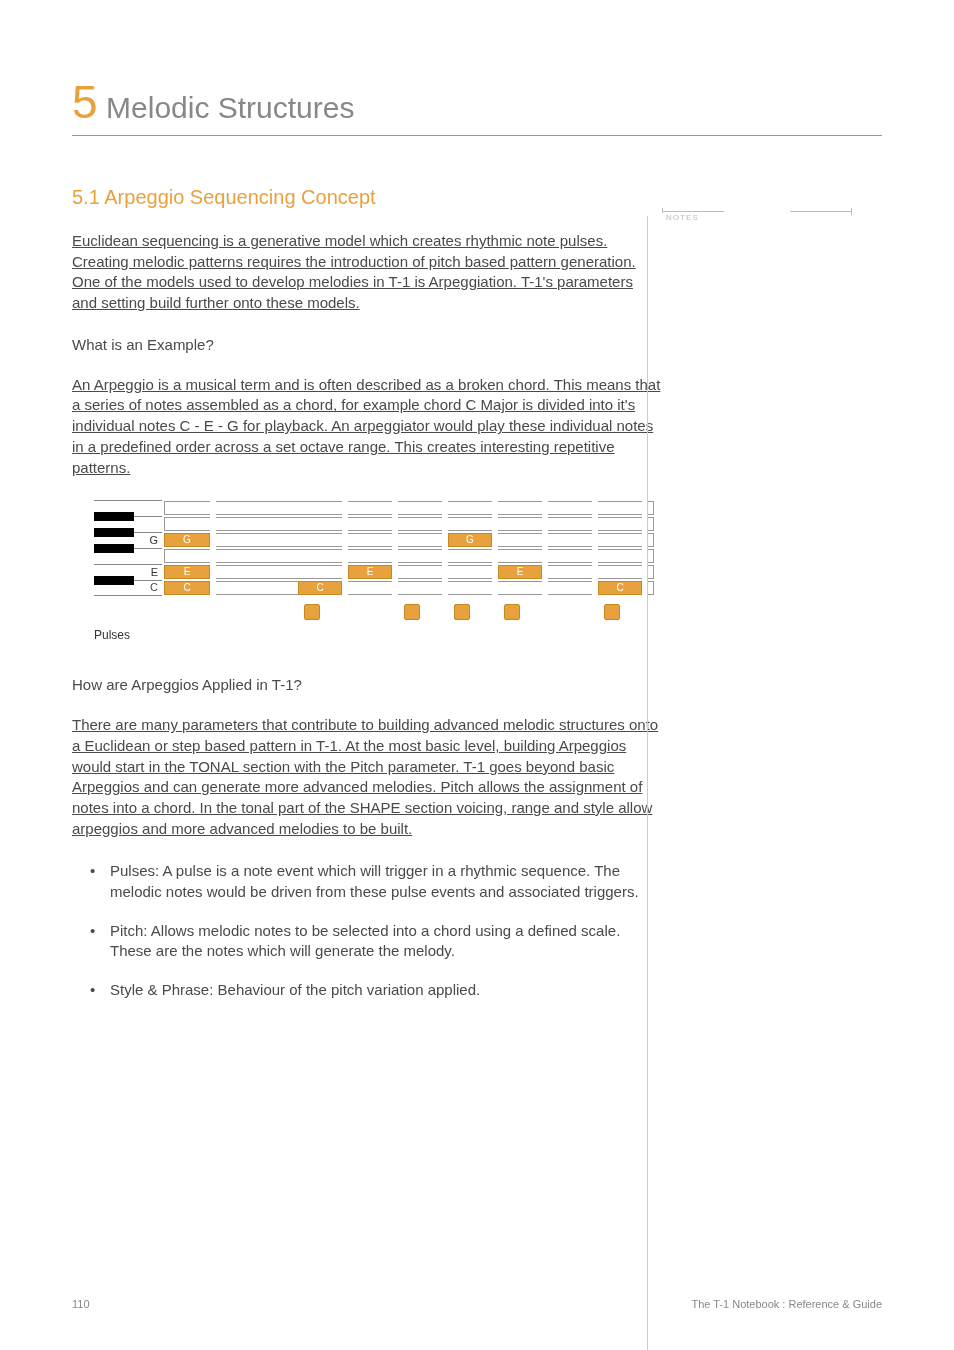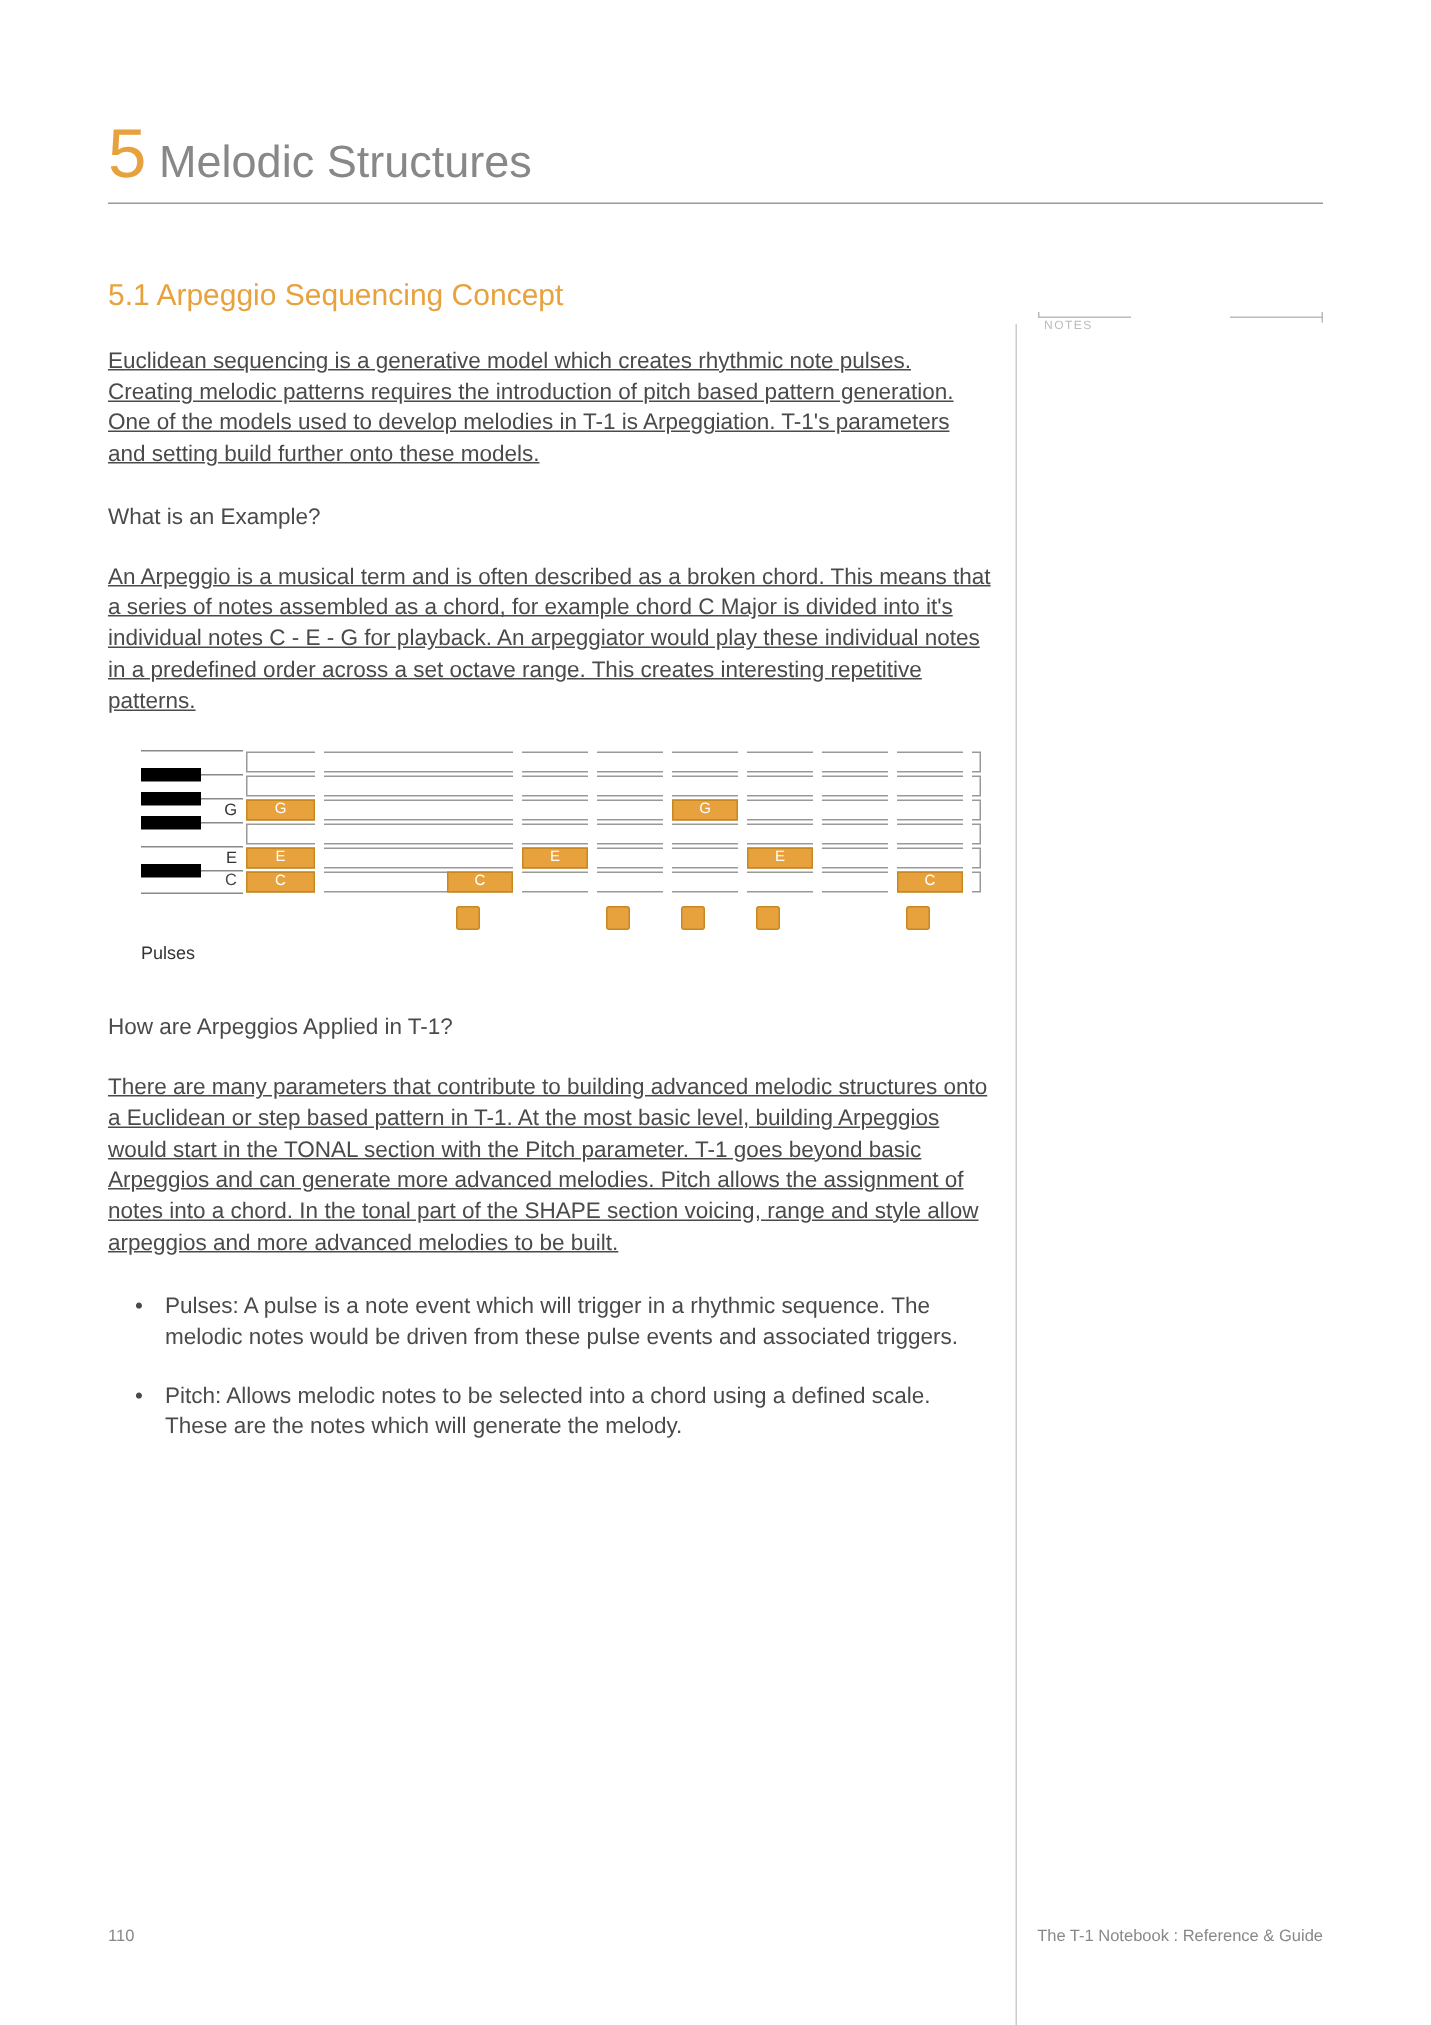--- a/index.html
+++ b/index.html
@@ -25,21 +25,21 @@
     vertical-align: baseline;
   }
   .chapter-title {
     font-size: 30px;
     color: #888;
     font-weight: 400;
     display: inline;
     margin-left: 4px;
     vertical-align: baseline;
   }
-  .content-row { display: flex; gap: 30px; }
+  .content-row { display: flex; }
   .main-col { width: 590px; }
   .notes-col { width: 190px; position: relative; }
   .section-title {
     font-size: 20px;
     color: #e8a23d;
     font-weight: 400;
     margin-bottom: 22px;
   }
   .body-text {
     font-size: 15px;
@@ -102,21 +102,21 @@
   .notes-divider {
     position: absolute;
     left: -15px;
     top: 30px;
     bottom: -860px;
     width: 1px;
     background: #ccc;
   }
   .footer {
     position: absolute;
-    bottom: 53px;
+    bottom: 40px;
     left: 72px;
     right: 72px;
     display: flex;
     justify-content: space-between;
     font-size: 11px;
     color: #888;
   }
   
   .diagram {
     margin: 10px 0 34px 22px;
@@ -273,20 +273,21 @@
         <div class="pulse" style="left:440px;"></div>
       </div>
       <div class="pulses-label">Pulses</div>
     </div>
 
     <p class="subhead">How are Arpeggios Applied in T-1?</p>
     <p class="body-text">There are many parameters that contribute to building advanced melodic structures onto a Euclidean or step based pattern in T-1. At the most basic level, building Arpeggios would start in the TONAL section with the Pitch parameter. T-1 goes beyond basic Arpeggios and can generate more advanced melodies. Pitch allows the assignment of notes into a chord. In the tonal part of the SHAPE section voicing, range and style allow arpeggios and more advanced melodies to be built.</p>
     <ul class="bullets">
       <li>Pulses: A pulse is a note event which will trigger in a rhythmic sequence. The melodic notes would be driven from these pulse events and associated triggers.</li>
       <li>Pitch: Allows melodic notes to be selected into a chord using a defined scale. These are the notes which will generate the melody.</li>
+      <li>Style &amp; Phrase: Behaviour of the pitch variation applied.</li>
     </ul>
   </div>
 
   <div class="notes-col">
     <div class="notes-label">
       <div class="tick-l"></div><div class="line-l"></div>
       <span>NOTES</span>
       <div class="line-r"></div><div class="tick-r"></div>
     </div>
     <div class="notes-divider"></div>

